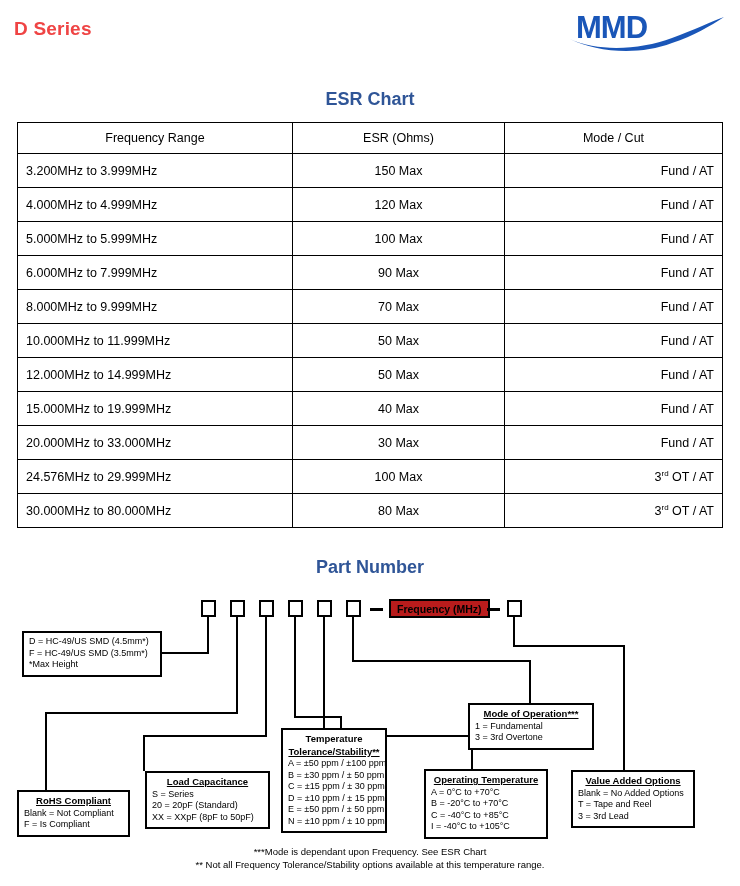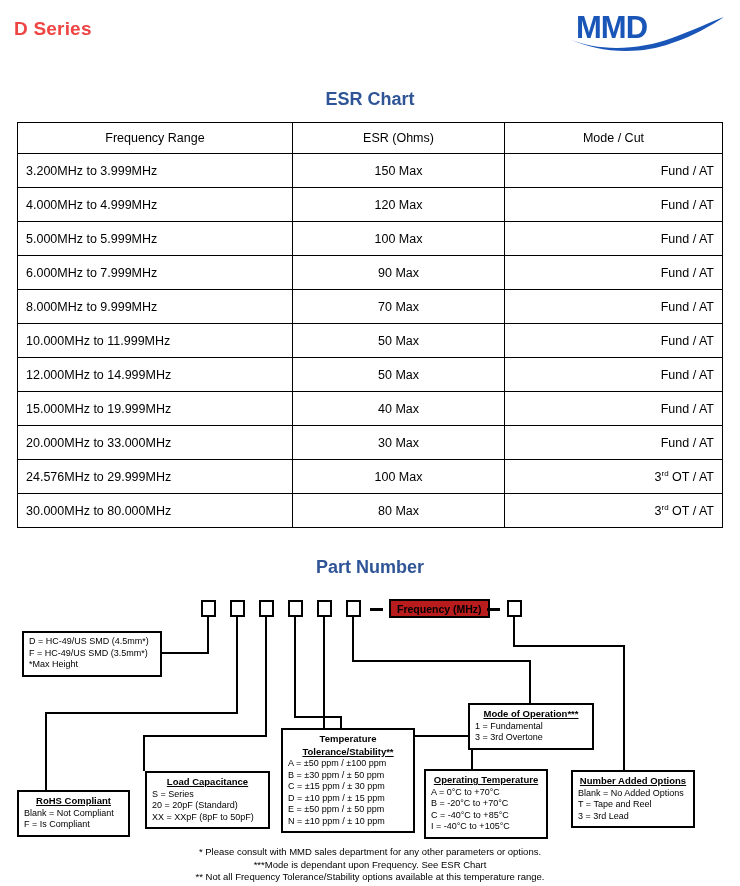--- a/index.html
+++ b/index.html
@@ -280,21 +280,21 @@
     <span class="c-line">F = Is Compliant</span>
   </div>
 
   <div class="callout" style="left:145px; top:185px; width:125px;">
     <span class="c-title">Load Capacitance</span>
     <span class="c-line">S  = Series</span>
     <span class="c-line">20  = 20pF (Standard)</span>
     <span class="c-line">XX = XXpF (8pF to 50pF)</span>
   </div>
 
-  <div class="callout" style="left:281px; top:142px; width:134px; text-align:left;">
+  <div class="callout" style="left:281px; top:142px; width:106px; text-align:left;">
     <span class="c-title no-underline">Temperature</span>
     <span class="c-title">Tolerance/Stability**</span>
     <span class="c-line">A = ±50 ppm / ±100 ppm</span>
     <span class="c-line">B = ±30 ppm / ±  50 ppm</span>
     <span class="c-line">C = ±15 ppm / ±  30 ppm</span>
     <span class="c-line">D = ±10 ppm / ±  15 ppm</span>
     <span class="c-line">E = ±50 ppm / ±  50 ppm</span>
     <span class="c-line">N = ±10 ppm / ±  10 ppm</span>
   </div>
 
@@ -306,24 +306,23 @@
     <span class="c-line">I  = -40°C to +105°C</span>
   </div>
 
   <div class="callout" style="left:468px; top:117px; width:126px;">
     <span class="c-title">Mode of Operation***</span>
     <span class="c-line">1 = Fundamental</span>
     <span class="c-line">3 = 3rd Overtone</span>
   </div>
 
   <div class="callout" style="left:571px; top:184px; width:124px;">
-    <span class="c-title">Number Added Options</span>
+    <span class="c-title">Value Added Options</span>
     <span class="c-line">Blank = No Added Options</span>
     <span class="c-line">T = Tape and Reel</span>
     <span class="c-line">3 = 3rd Lead</span>
   </div>
 </div>
 
 <div id="footnotes">
-  <span>* Please consult with MMD sales department for any other parameters or options.</span>
   <span>***Mode is dependant upon Frequency. See ESR Chart</span>
   <span>** Not all Frequency Tolerance/Stability options available at this temperature range.</span>
 </div>
 
 </body></html>

